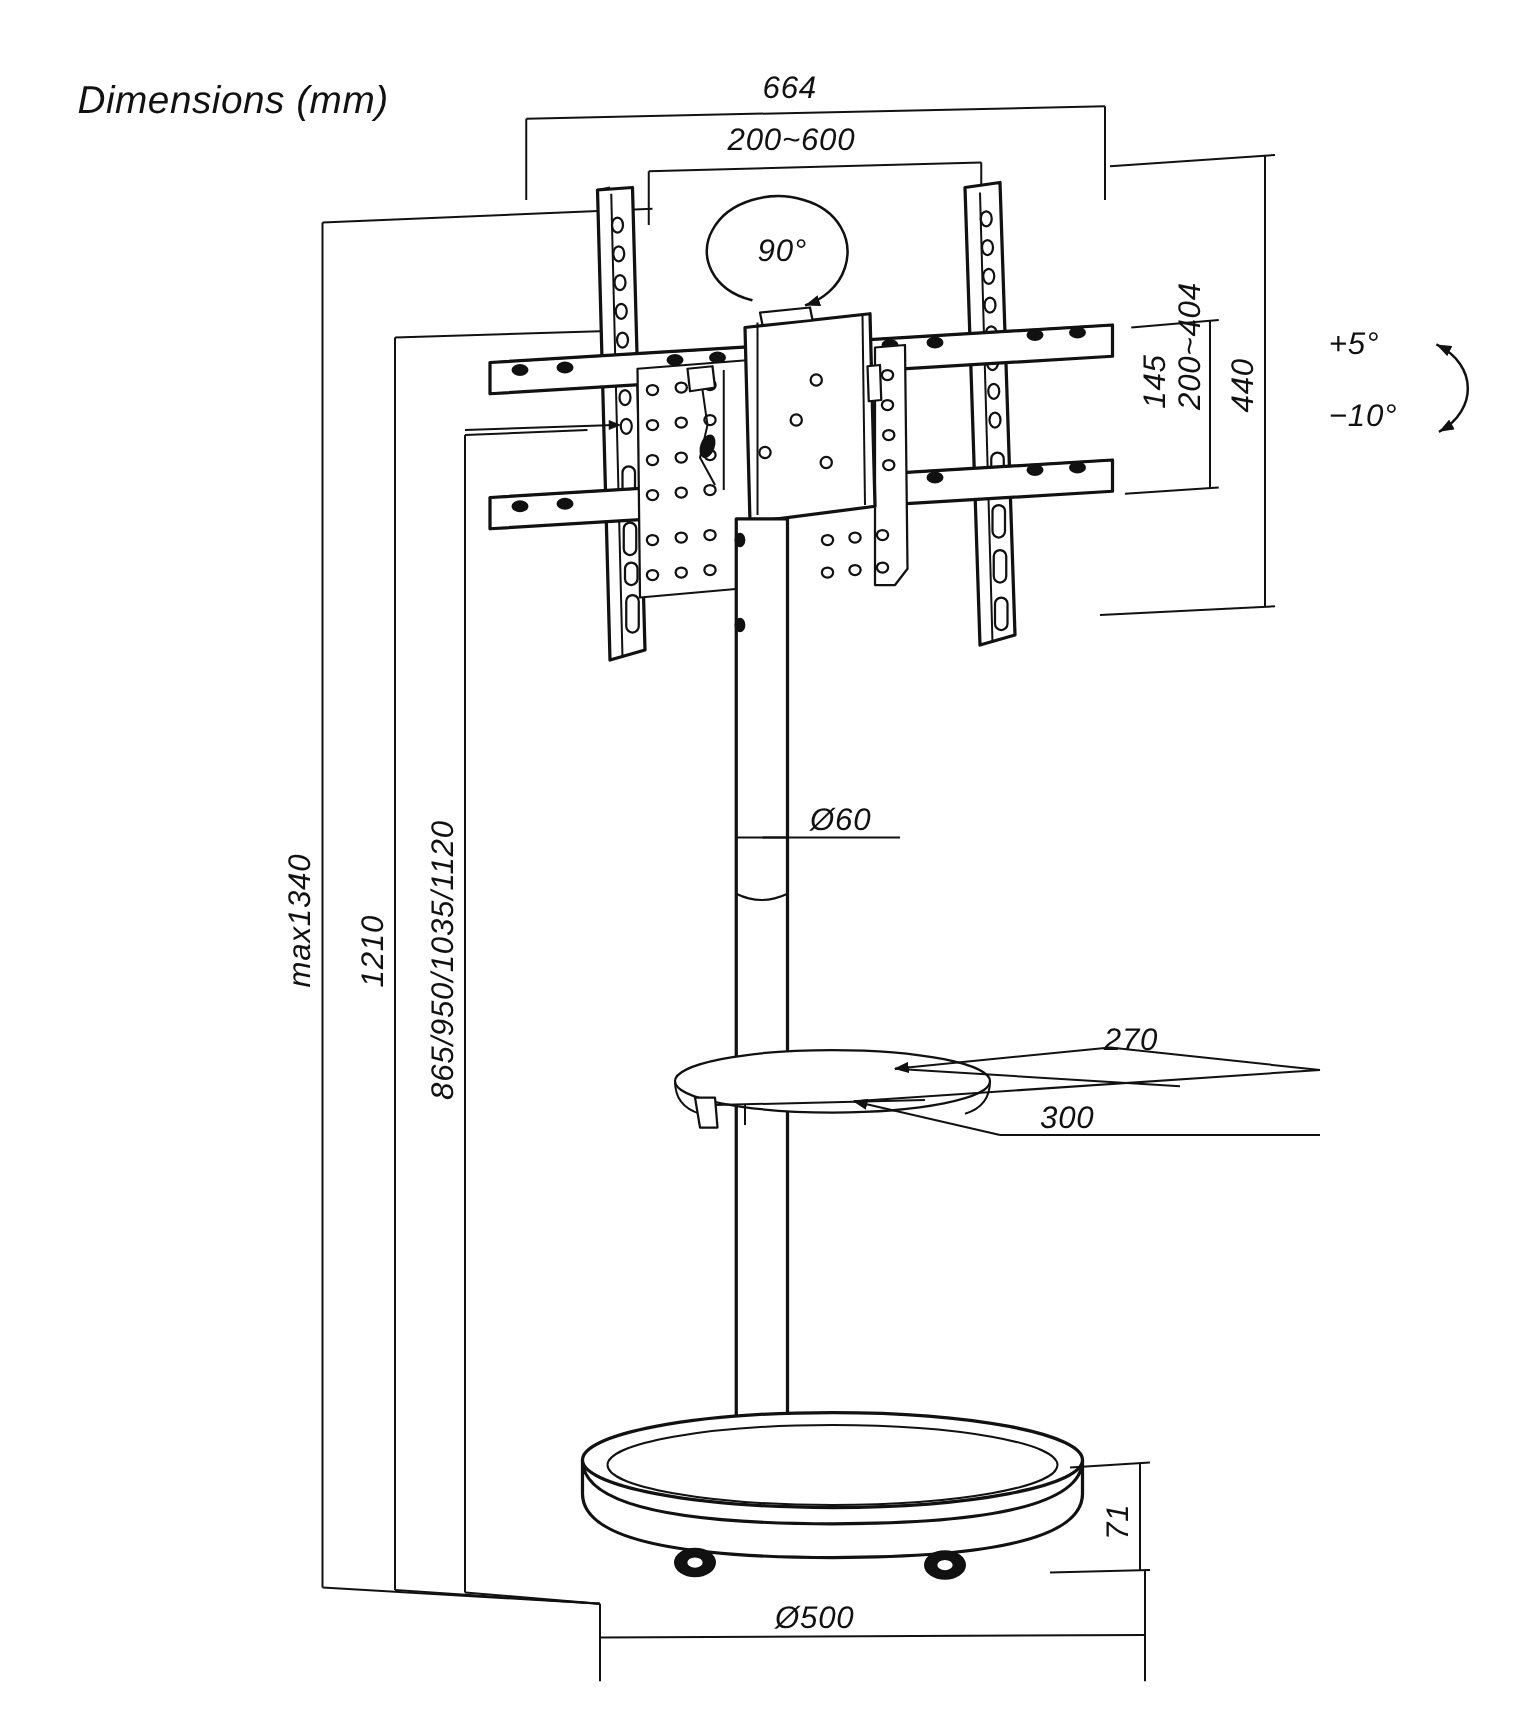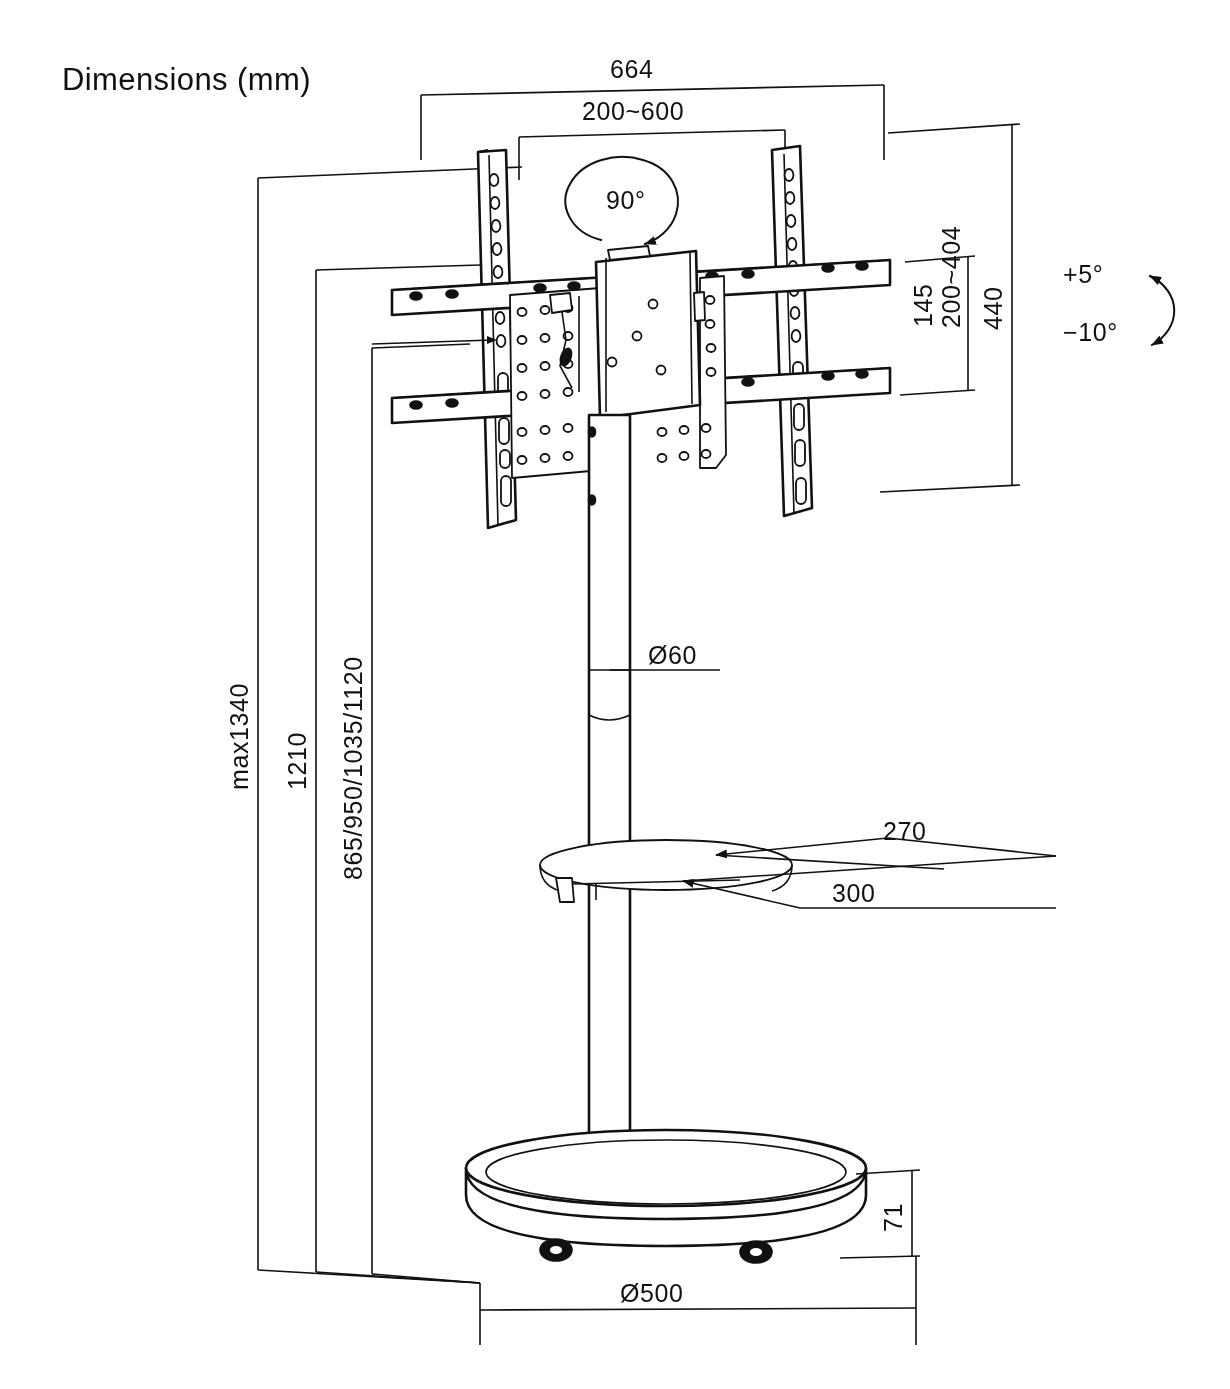--- a/index.html
+++ b/index.html
@@ -15,20 +15,21 @@
     overflow: hidden;
     font-family: "Liberation Sans", sans-serif;
     color: #111111;
   }
   #drawing-root {
     position: absolute;
     left: 0;
     top: 0;
     width: 1230px;
     height: 1389px;
+    font-style: italic;
   }
   svg#dimension-drawing {
     display: block;
     width: 1230px;
     height: 1389px;
     background: #ffffff;
   }
   .ln {
     fill: none;
     stroke: #111111;

